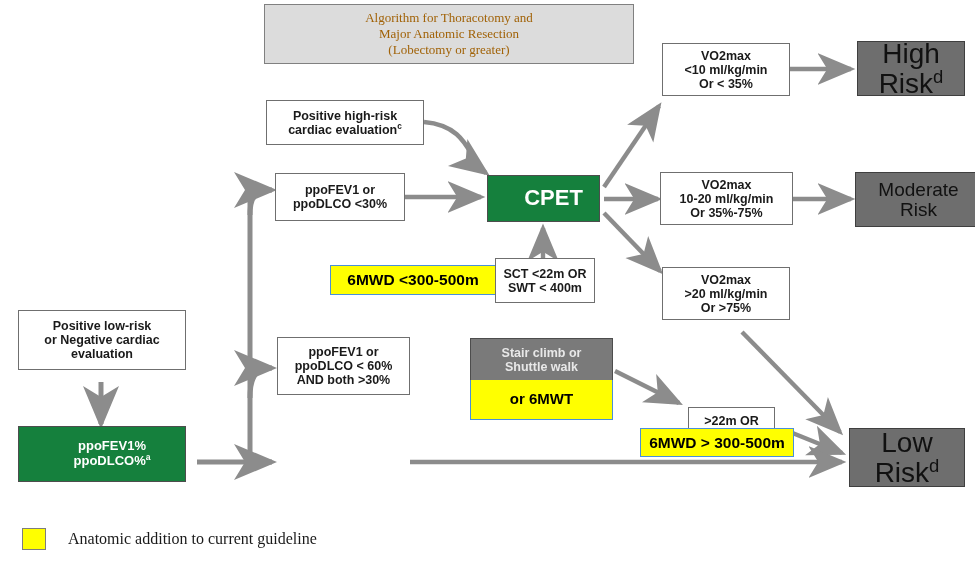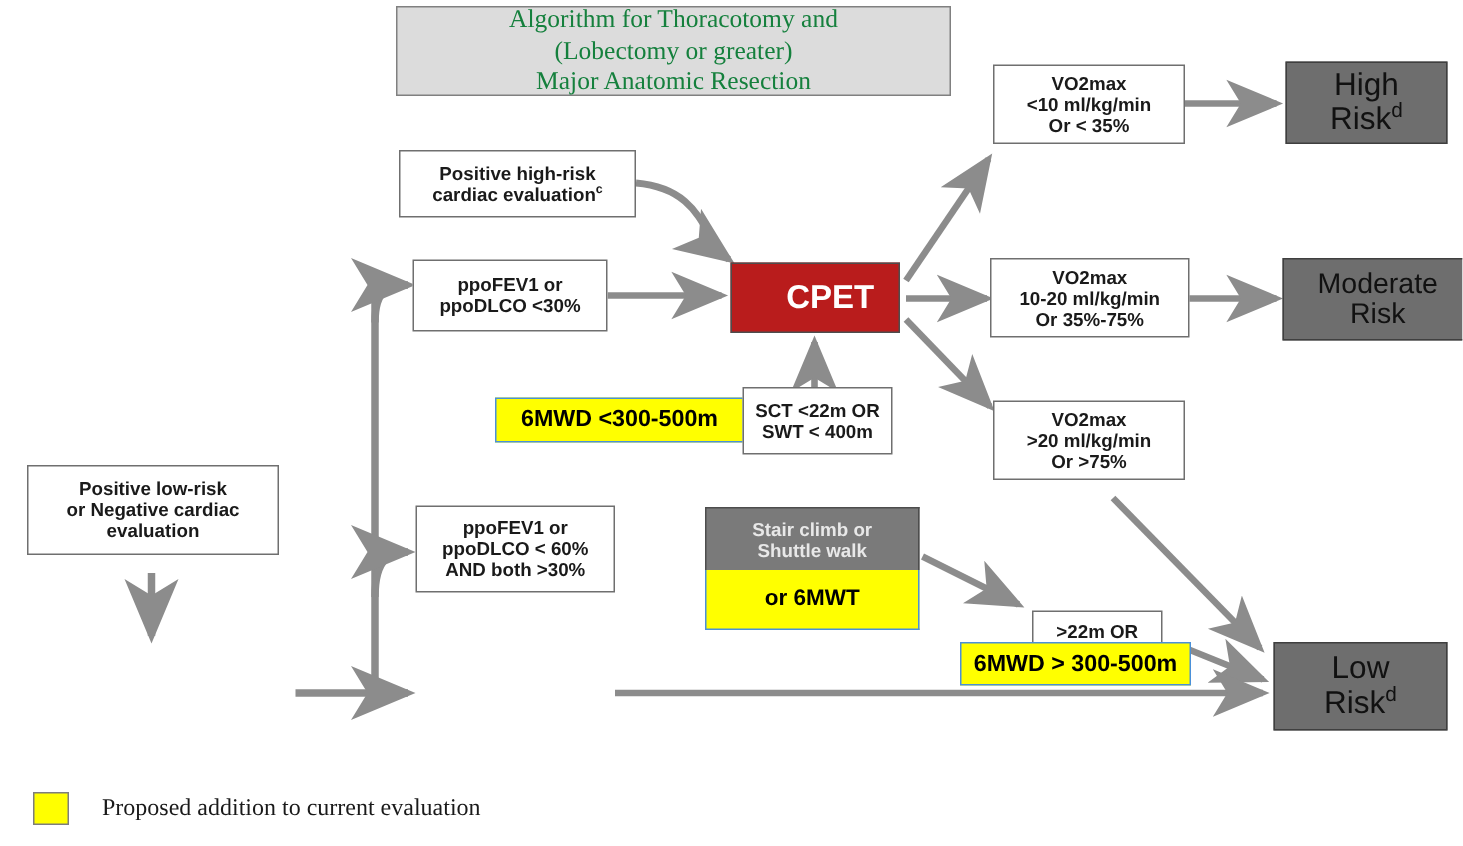--- a/index.html
+++ b/index.html
@@ -19,52 +19,52 @@
     justify-content:center;
     text-align:center;
     line-height:1.12;
     white-space:pre-line;
   }
   
   .title-box{
     background:#dcdcdc;
     border:1.5px solid #808080;
     font-family:"Liberation Serif", serif;
-    font-size:17px;
-    color:#15803d;
+    font-size:13px;
+    color:#a16207;
     line-height:1.22;
   }
   .white-box{
     background:#ffffff;
     border:1.5px solid #6f6f6f;
     font-size:12.5px;
     font-weight:bold;
     color:#1a1a1a;
   }
   .gray-box{
-    background:#b91c1c;
+    background:#15803d;
     border:1.5px solid #4d4d4d;
     color:#ffffff;
     font-size:13px;
     font-weight:bold;
     padding-left:20px;
   }
   .gray-box-dark{
     background:#6e6e6e;
     border:1.5px solid #3f3f3f;
     color:#111111;
     font-weight:normal;
   }
   .cpet{
     font-size:22px;
     font-weight:bold;
     color:#ffffff;
   }
   .risk{
-    font-size:21px;
+    font-size:28px;
     color:#111111;
     font-weight:normal;
     line-height:1.05;
   }
   .risk-mod{font-size:19px;}
   .yellow-box{
     background:#ffff00;
     border:1.5px solid #4a90d9;
     font-size:15.5px;
     font-weight:bold;
@@ -151,22 +151,22 @@
       <line x1="615" y1="371" x2="679" y2="403" stroke-width="4.4"></line>
 
       <line x1="790" y1="432" x2="842" y2="453" stroke-width="4.4"></line>
 
       <path d="M410,462 L842,462" stroke-width="4.4"></path>
     </g>
   </svg>
 
   <div class="node title-box" style="left:264px;top:4px;width:370px;height:60px;">
     <span>Algorithm for Thoracotomy and</span>
+    <span>Major Anatomic Resection</span>
     <span>(Lobectomy or greater)</span>
-    <span>Major Anatomic Resection</span>
   </div>
 
   <div class="node white-box" style="left:266px;top:100px;width:158px;height:45px;">
     <span><span>Positive high-risk
 cardiac evaluation</span><sup>c</sup></span>
   </div>
 
   <div class="node white-box" style="left:275px;top:173px;width:130px;height:48px;">
     <span>ppoFEV1 or
 ppoDLCO &lt;30%</span>
@@ -217,20 +217,24 @@
     <span><span>Low
 Risk</span><sup>d</sup></span>
   </div>
 
   <div class="node white-box" style="left:18px;top:310px;width:168px;height:60px;">
     <span>Positive low-risk
 or Negative cardiac
 evaluation</span>
   </div>
 
+  <div class="node gray-box" style="left:18px;top:426px;width:168px;height:56px;">
+    <span><span>ppoFEV1%
+ppoDLCO%</span><sup>a</sup></span>
+  </div>
 
   <div class="node white-box" style="left:277px;top:337px;width:133px;height:58px;">
     <span>ppoFEV1 or
 ppoDLCO &lt; 60%
 AND both &gt;30%</span>
   </div>
 
   <div class="node stair-head" style="left:470px;top:338px;width:143px;height:42px;">
     <span>Stair climb or
 Shuttle walk</span>
@@ -245,16 +249,16 @@
     <span>&gt;22m OR
 &gt;400m</span>
   </div>
 
   <div class="node yellow-box" style="left:640px;top:428px;width:154px;height:29px;text-align:right;">
     <span>6MWD &gt; 300-500m</span>
   </div>
 
   <div id="legend">
     <div class="swatch"></div>
-    <div class="ltext">Proposed addition to current evaluation</div>
+    <div class="ltext">Anatomic addition to current guideline</div>
   </div>
 
 </div>
 
 </body></html>

